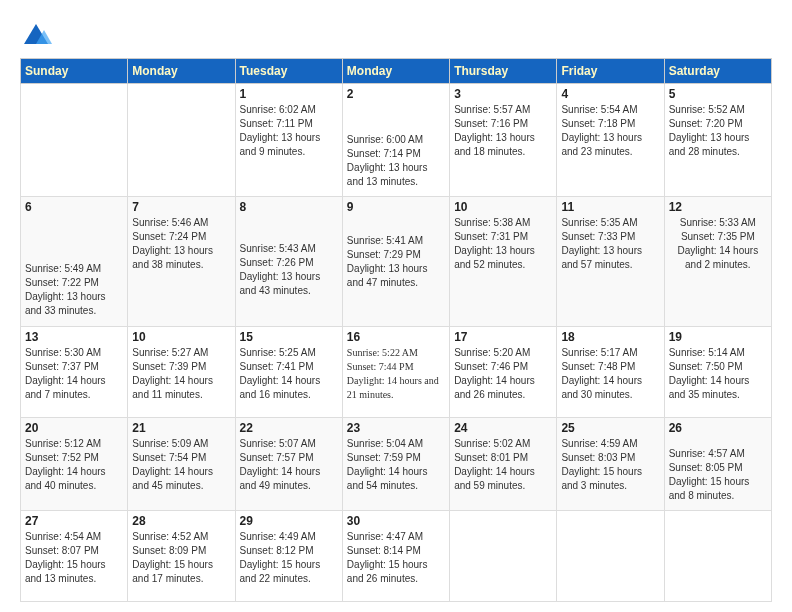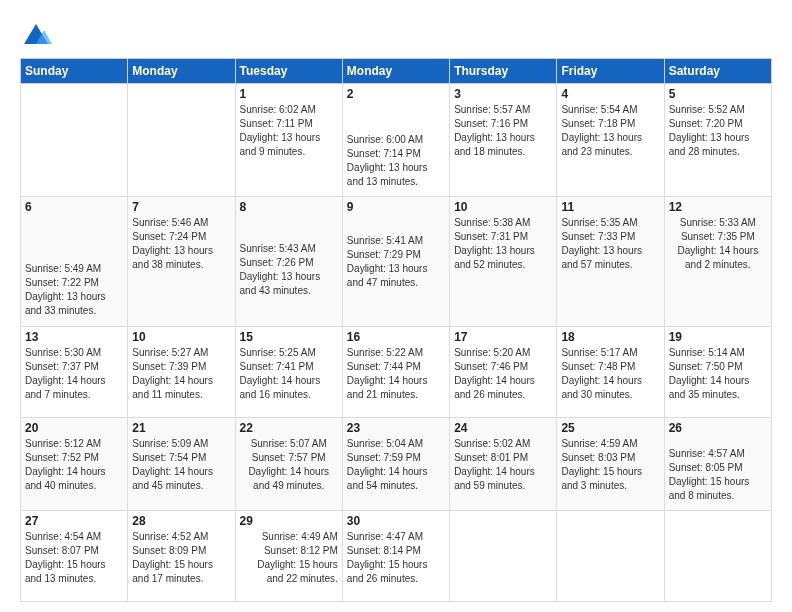--- a/index.html
+++ b/index.html
@@ -228,21 +228,21 @@
 Daylight: 14 hours and 11 minutes.</div>
           </td>
           <td>
             <span class="day-number">15</span>
             <div class="day-info" style="white-space: pre-line;">Sunrise: 5:25 AM
 Sunset: 7:41 PM
 Daylight: 14 hours and 16 minutes.</div>
           </td>
           <td>
             <span class="day-number">16</span>
-            <div class="day-info" style="white-space: pre-line;">Sunrise: 5:22 AM
+            <div class="day-info" style="white-space: pre-line; font-family: Liberation Serif, serif;">Sunrise: 5:22 AM
 Sunset: 7:44 PM
 Daylight: 14 hours and 21 minutes.</div>
           </td>
           <td>
             <span class="day-number">17</span>
             <div class="day-info" style="white-space: pre-line;">Sunrise: 5:20 AM
 Sunset: 7:46 PM
 Daylight: 14 hours and 26 minutes.</div>
           </td>
           <td>
@@ -266,21 +266,21 @@
 Daylight: 14 hours and 40 minutes.</div>
           </td>
           <td>
             <span class="day-number">21</span>
             <div class="day-info" style="white-space: pre-line;">Sunrise: 5:09 AM
 Sunset: 7:54 PM
 Daylight: 14 hours and 45 minutes.</div>
           </td>
           <td>
             <span class="day-number">22</span>
-            <div class="day-info" style="white-space: pre-line; text-align: center;">Sunrise: 5:07 AM
+            <div class="day-info" style="white-space: pre-line;">Sunrise: 5:07 AM
 Sunset: 7:57 PM
 Daylight: 14 hours and 49 minutes.</div>
           </td>
           <td>
             <span class="day-number">23</span>
             <div class="day-info" style="white-space: pre-line;">Sunrise: 5:04 AM
 Sunset: 7:59 PM
 Daylight: 14 hours and 54 minutes.</div>
           </td>
           <td>
@@ -310,21 +310,21 @@
 Daylight: 15 hours and 13 minutes.</div>
           </td>
           <td>
             <span class="day-number">28</span>
             <div class="day-info" style="white-space: pre-line;">Sunrise: 4:52 AM
 Sunset: 8:09 PM
 Daylight: 15 hours and 17 minutes.</div>
           </td>
           <td>
             <span class="day-number">29</span>
-            <div class="day-info" style="white-space: pre-line; text-align: right;">Sunrise: 4:49 AM
+            <div class="day-info" style="white-space: pre-line;">Sunrise: 4:49 AM
 Sunset: 8:12 PM
 Daylight: 15 hours and 22 minutes.</div>
           </td>
           <td>
             <span class="day-number">30</span>
             <div class="day-info" style="white-space: pre-line;">Sunrise: 4:47 AM
 Sunset: 8:14 PM
 Daylight: 15 hours and 26 minutes.</div>
           </td>
           <td class="empty-cell"></td>

